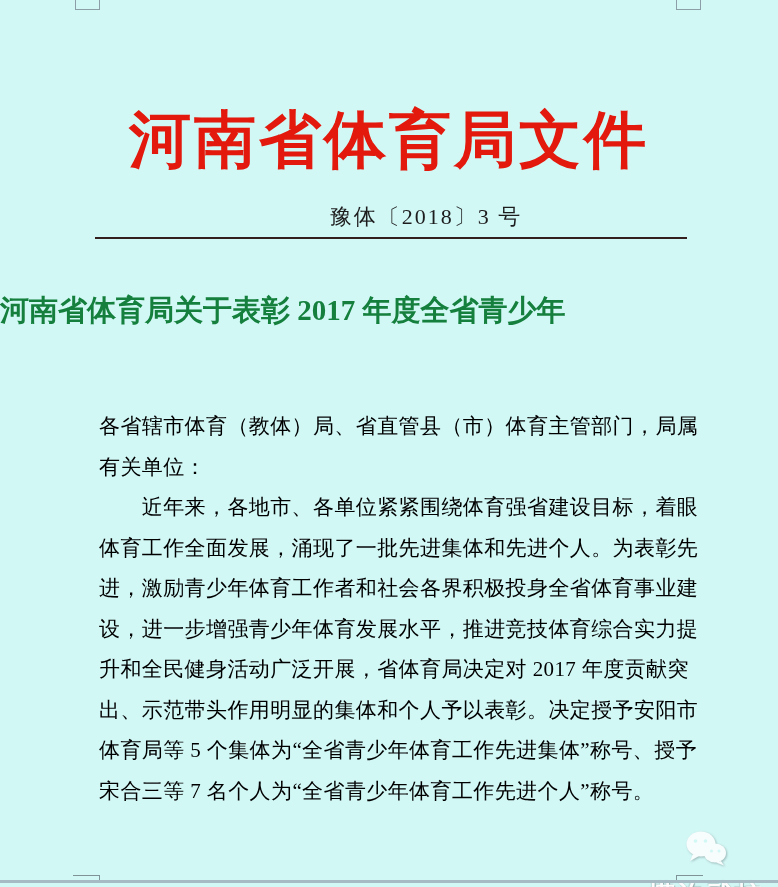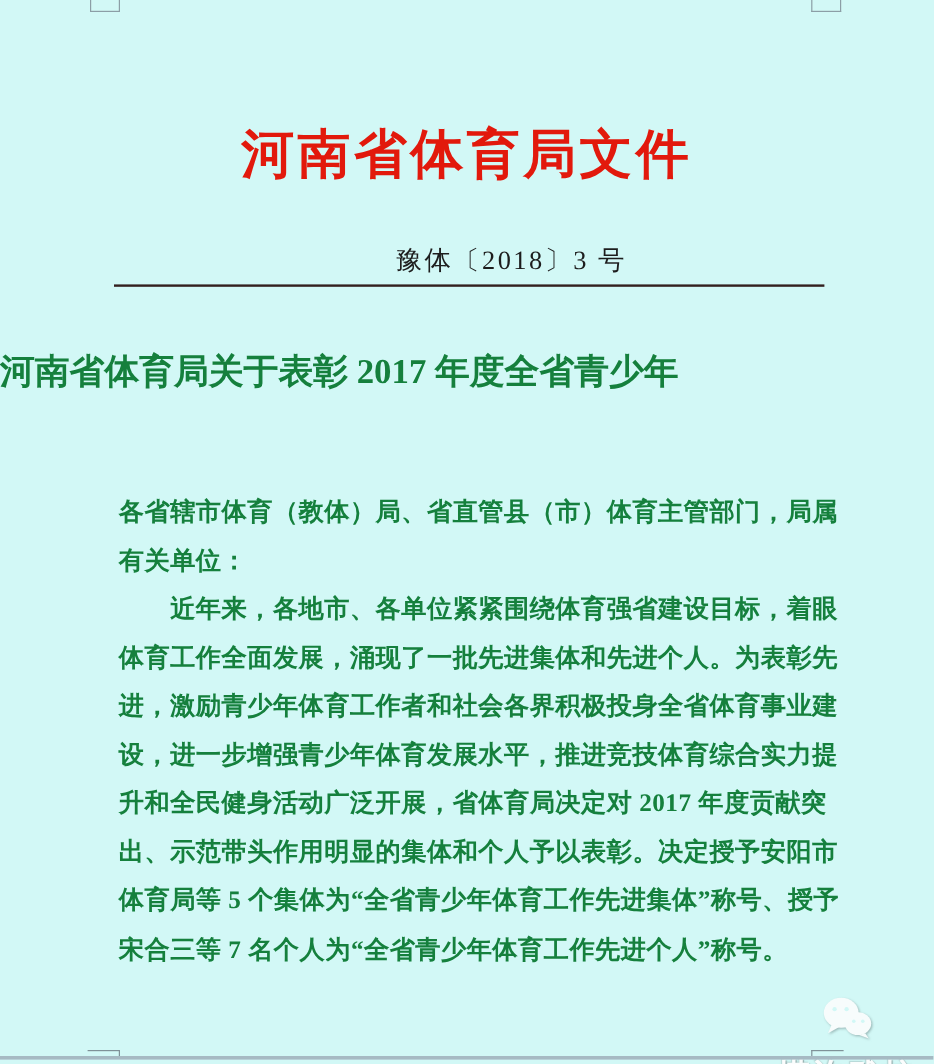--- a/index.html
+++ b/index.html
@@ -12,21 +12,21 @@
   .page {
     position:relative;
     width:778px; height:887px;
     background:#d2f8f6;
   }
 
   
   .doc-title-red {
     position:absolute; top:100px; left:0; width:100%;
     margin:0; text-align:center;
-    font-size:44px; font-weight:bold; letter-spacing:3px;
+    font-size:62px; font-weight:bold; letter-spacing:3px;
     color:#e2190c; line-height:1.3;
   }
   .doc-number {
     position:absolute; top:202px; left:0; width:100%;
     text-align:center; font-size:22px; color:#1d1d1d;
     letter-spacing:2px;
     margin-left:37px;
   }
   .divider {
     position:absolute; top:237px; left:95px; width:592px; height:0;
@@ -37,21 +37,21 @@
   .heading {
     position:absolute; top:290px; left:0; width:100%;
     text-align:left; font-weight:bold; color:#15803d;
     font-size:29px; line-height:41px;
   }
   .heading-line { white-space:nowrap; }
 
   
   .body-text {
     position:absolute; top:406px; left:99px; width:600px;
-    font-size:21px; line-height:40.5px; color:#15803d;font-weight:bold;
+    font-size:21px; line-height:40.5px; color:#000000;
   }
   .body-line { white-space:nowrap; letter-spacing:0.4px; }
 
   
   .watermark {
     position:absolute; top:830px; right:14px;
     display:flex; align-items:center; gap:7px;flex-direction:column;
   }
   .watermark .wm-icon { filter:drop-shadow(1px 1px 1px rgba(110,135,135,.55)); }
   .watermark .wm-text {

